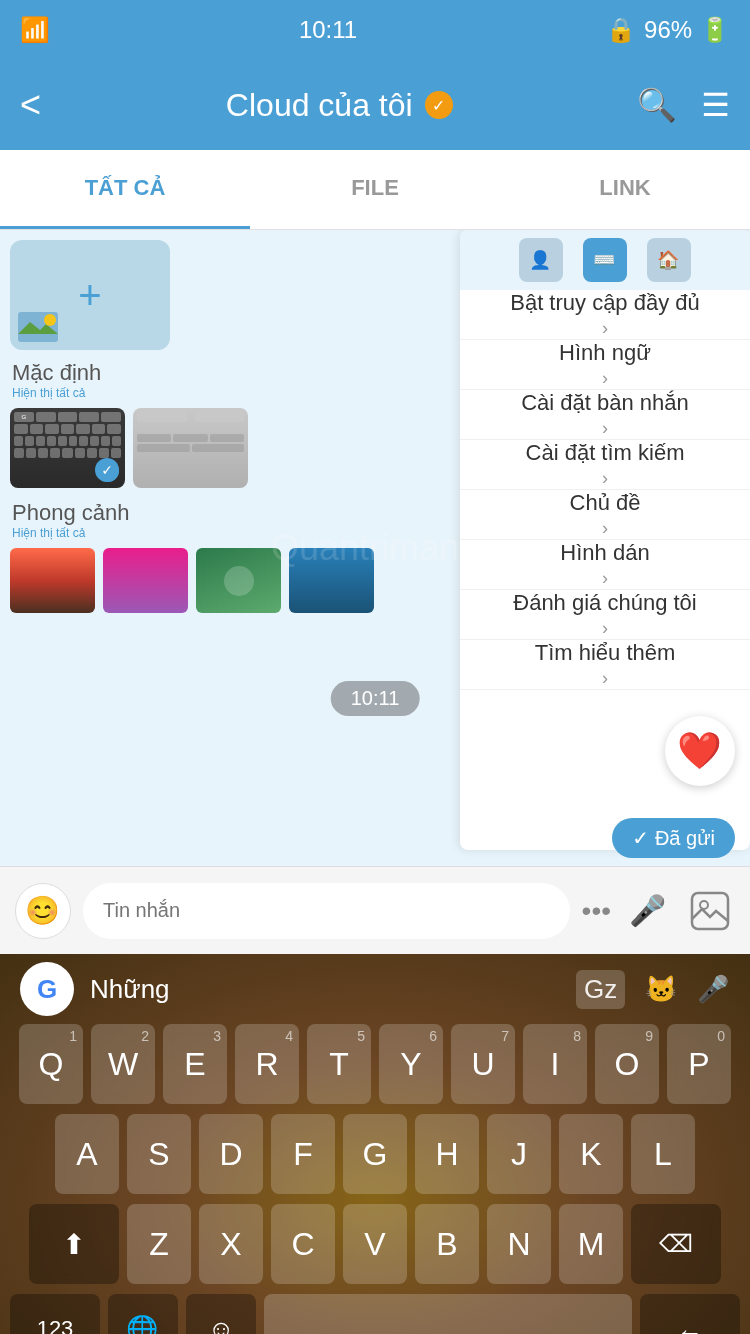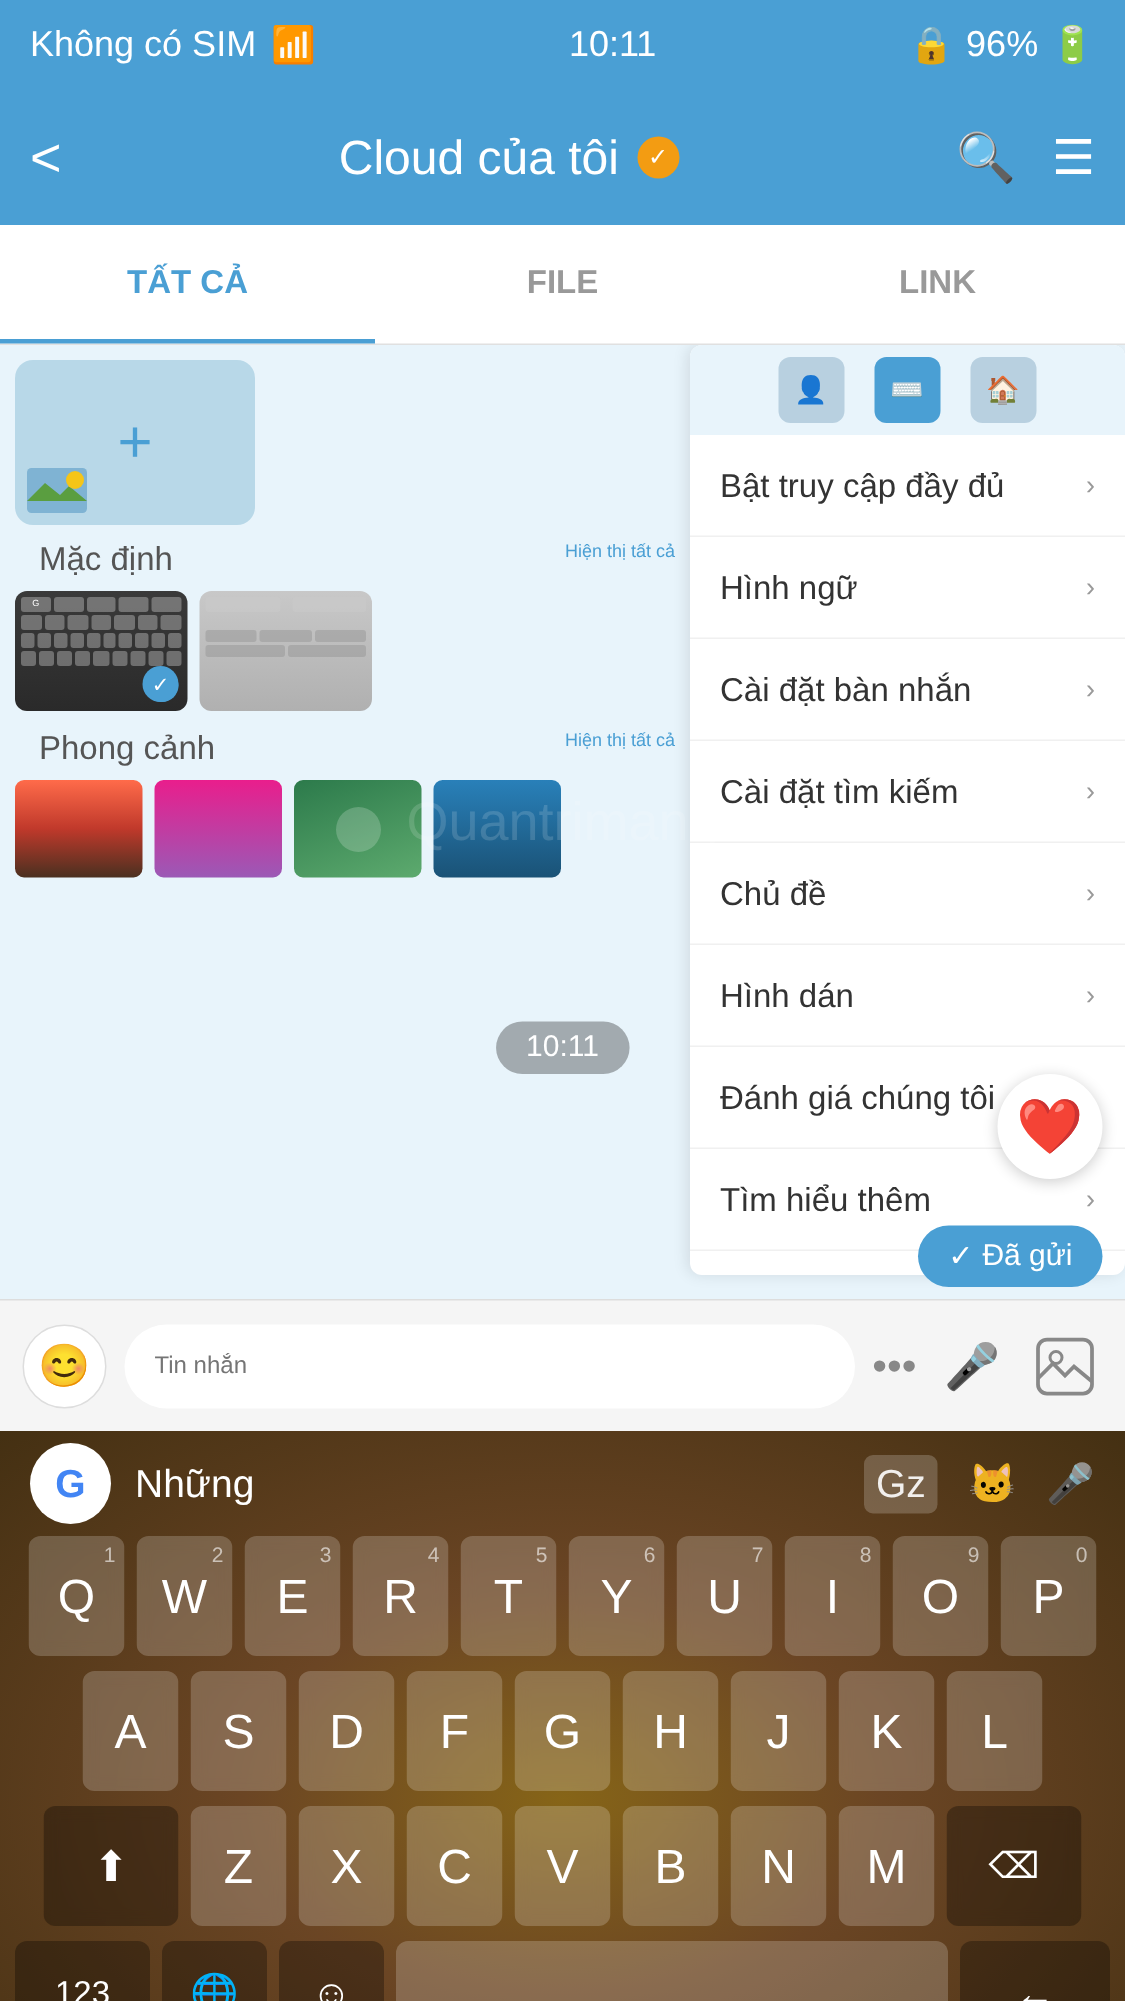--- a/index.html
+++ b/index.html
@@ -65,21 +65,21 @@
       border-radius: 12px;
       display: flex; align-items: center; justify-content: center;
       margin-bottom: 10px;
       position: relative;
       overflow: hidden;
     }
     .keyboard-add-btn .plus-sign {
       font-size: 40px; color: #4a9fd4; font-weight: 300; z-index: 1;
     }
 
-    .section-label { font-size: 22px; color: #555; margin: 10px 0 8px 16px; display: flex; justify-content: space-between; }
+    .section-label { font-size: 22px; color: #555; margin: 10px 0 8px 2px; display: flex; justify-content: space-between; flex-direction: column; }
     .section-link { color: #4a9fd4; font-size: 12px; }
 
     .keyboard-thumbnails { display: flex; gap: 8px; margin-bottom: 12px; }
     .keyboard-thumb {
       width: 115px; height: 80px;
       border-radius: 8px; overflow: hidden;
       background: #333;
       position: relative;
     }
     .keyboard-thumb.active-thumb::after {
@@ -146,25 +146,26 @@
     .menu-icon-item {
       width: 44px; height: 44px;
       background: #b8d0e0; border-radius: 8px;
       display: flex; align-items: center; justify-content: center;
       font-size: 18px;
     }
     .menu-icon-item.active { background: #4a9fd4; }
 
     .menu-list { padding: 0; }
     .menu-item {
-      height: 68px; padding: 0 20px;
+      height: 50px; padding: 0 20px;
       display: flex; align-items: center; justify-content: space-between;
       border-bottom: 1px solid #f0f0f0;
       font-size: 22px; color: #333;
       cursor: pointer;
+      flex-direction: column;
     }
     .menu-chevron { color: #999; font-size: 18px; }
 
     
     .input-bar {
       width: 750px; height: 88px;
       background: #f5f5f5;
       border-top: 1px solid #ddd;
       display: flex; align-items: center;
       padding: 0 15px; gap: 12px;
@@ -173,21 +174,21 @@
       width: 56px; height: 56px;
       border-radius: 50%; background: white;
       border: 1px solid #ddd;
       display: flex; align-items: center; justify-content: center;
       font-size: 28px; cursor: pointer; flex-shrink: 0;
     }
     .text-input-field {
       flex: 1; height: 56px;
       background: white; border: none;
       border-radius: 28px; padding: 0 20px;
-      font-size: 16px; color: #999;
+      font-size: 20px; color: #999;
       outline: none;
     }
     .dots-btn { font-size: 28px; color: #888; cursor: pointer; }
     .mic-btn {
       width: 50px; height: 56px;
       display: flex; align-items: center; justify-content: center;
       font-size: 30px; color: #888; cursor: pointer;
     }
     .image-btn {
       width: 50px; height: 56px;
@@ -274,21 +275,20 @@
       z-index: 1;
       pointer-events: none;
       white-space: nowrap;
     }
   </style>
 </head>
 <body>
 
 <div class="status-bar">
   <div class="status-left">
-    <span>Không có SIM</span>
     <span>📶</span>
   </div>
   <span>10:11</span>
   <div class="status-right">
     <span>🔒</span>
     <span>96%</span>
     <span>🔋</span>
   </div>
 </div>
 

